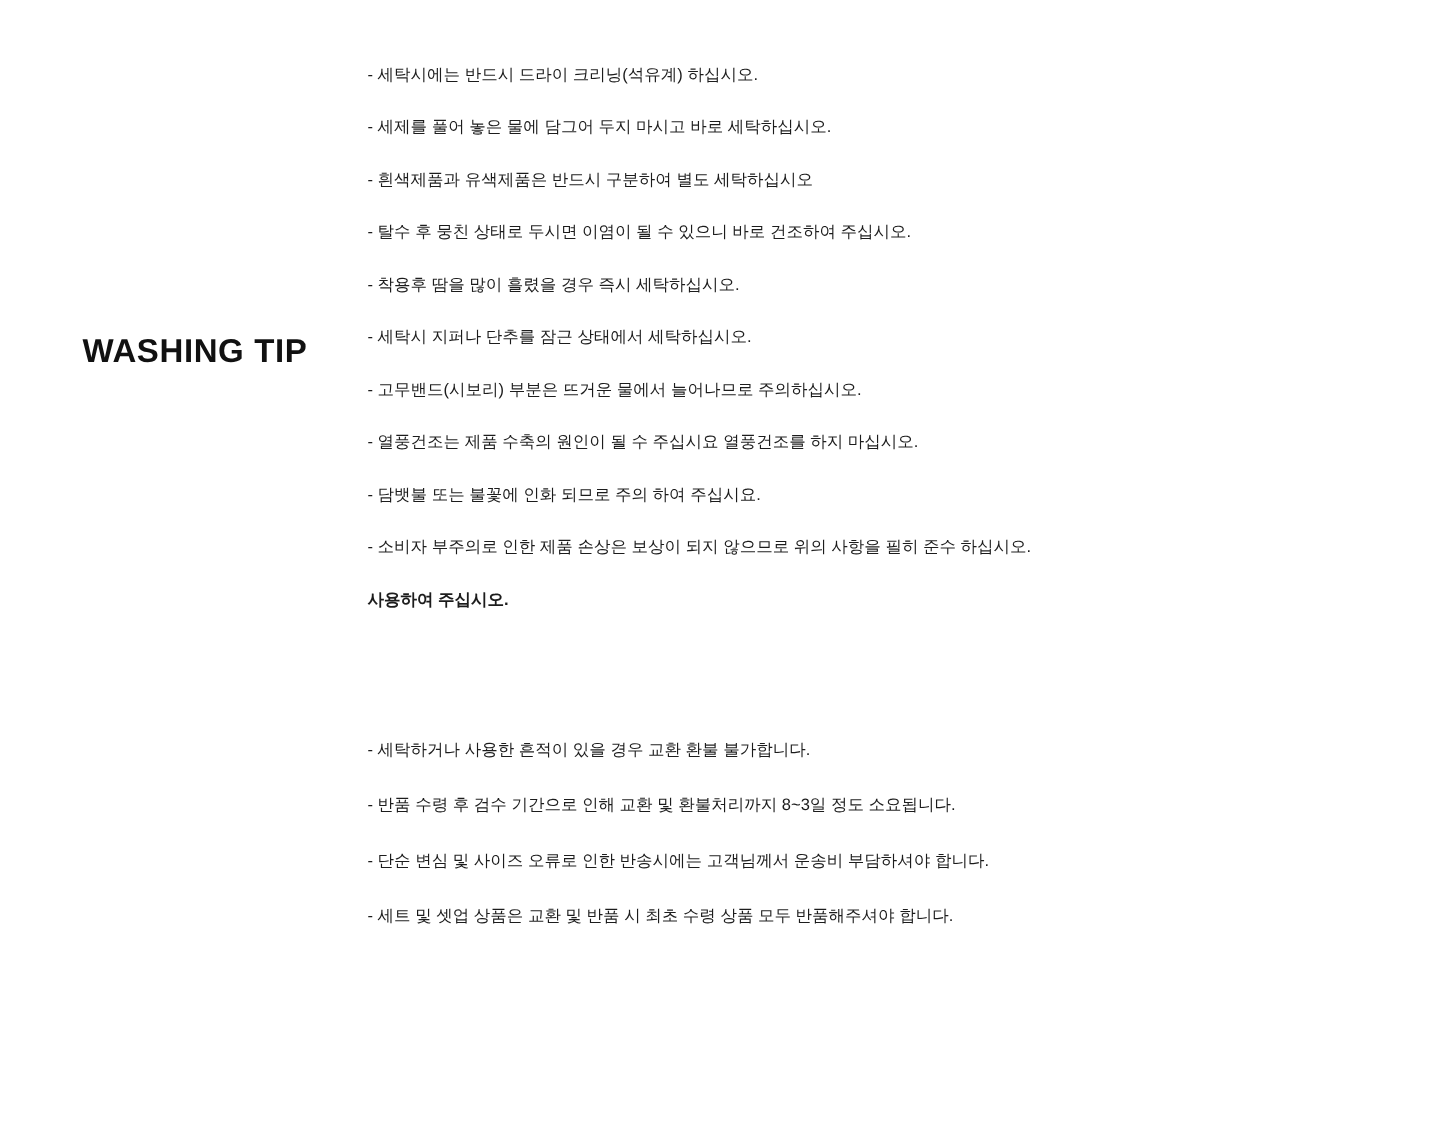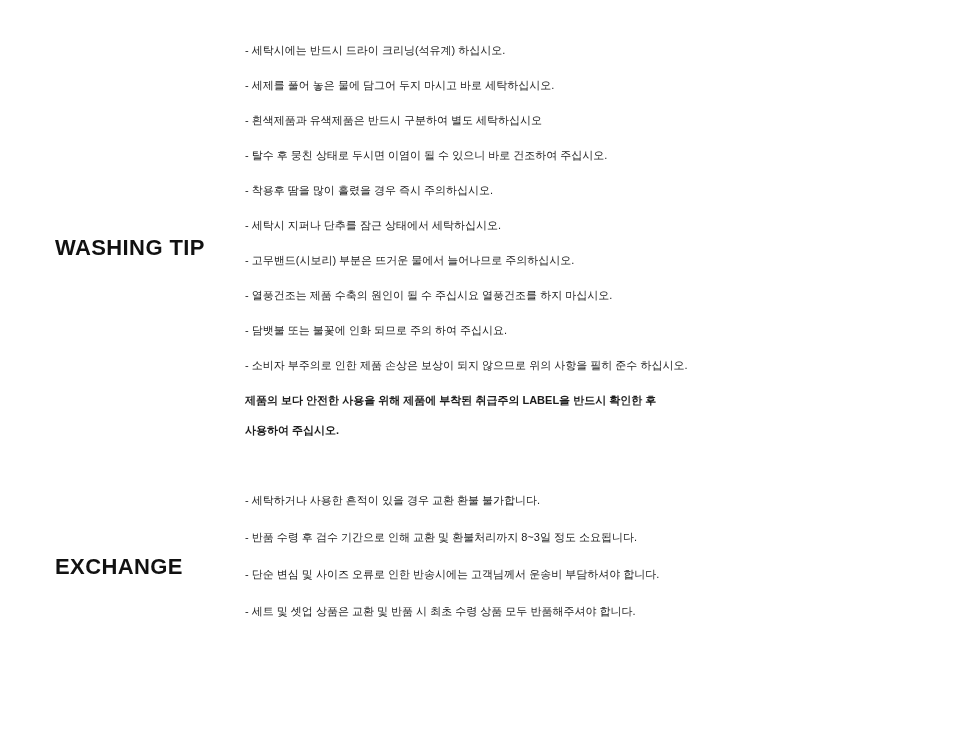--- a/index.html
+++ b/index.html
@@ -84,34 +84,32 @@
 
   <div class="section" id="washing-section">
     <div class="section-title">
       <span class="title-line">WASHING TIP</span>
     </div>
     <div class="section-body">
       <div class="line">- 세탁시에는 반드시 드라이 크리닝(석유계) 하십시오.</div>
       <div class="line">- 세제를 풀어 놓은 물에 담그어 두지 마시고 바로 세탁하십시오.</div>
       <div class="line">-  흰색제품과 유색제품은 반드시 구분하여 별도 세탁하십시오</div>
       <div class="line">- 탈수 후 뭉친 상태로 두시면 이염이 될 수 있으니 바로 건조하여 주십시오.</div>
-      <div class="line">- 착용후 땀을 많이 흘렸을 경우 즉시 주의하십시오.</div>
+      <div class="line">- 착용후 땀을 많이 흘렸을 경우 즉시 세탁하십시오.</div>
       <div class="line">- 세탁시 지퍼나 단추를 잠근 상태에서 세탁하십시오.</div>
       <div class="line">- 고무밴드(시보리) 부분은 뜨거운 물에서 늘어나므로 주의하십시오.</div>
       <div class="line">- 열풍건조는 제품 수축의 원인이 될 수 주십시요 열풍건조를 하지 마십시오.</div>
       <div class="line">- 담뱃불 또는 불꽃에 인화 되므로 주의 하여 주십시요.</div>
       <div class="line">- 소비자 부주의로 인한 제품 손상은 보상이 되지 않으므로 위의 사항을 필히 준수 하십시오.</div>
-      <div class="line bold">제품의 보다 안전한 사용을 위해 제품에 부착된 취급주의 LABEL을 반드시 확인한 후</div>
       <div class="line bold last">사용하여 주십시오.</div>
     </div>
   </div>
 
   <div class="section" id="exchange-section">
     <div class="section-title">
-      <span class="title-line">EXCHANGE</span>
     </div>
     <div class="section-body">
       <div class="line">- 세탁하거나 사용한 흔적이 있을 경우 교환 환불 불가합니다.</div>
       <div class="line">- 반품 수령 후 검수 기간으로 인해 교환 및 환불처리까지 8~3일 정도 소요됩니다.</div>
       <div class="line">- 단순 변심 및 사이즈 오류로 인한 반송시에는 고객님께서 운송비 부담하셔야 합니다.</div>
       <div class="line">- 세트 및 셋업 상품은 교환 및 반품 시 최초 수령 상품 모두 반품해주셔야 합니다.</div>
     </div>
   </div>
 
 </div>

